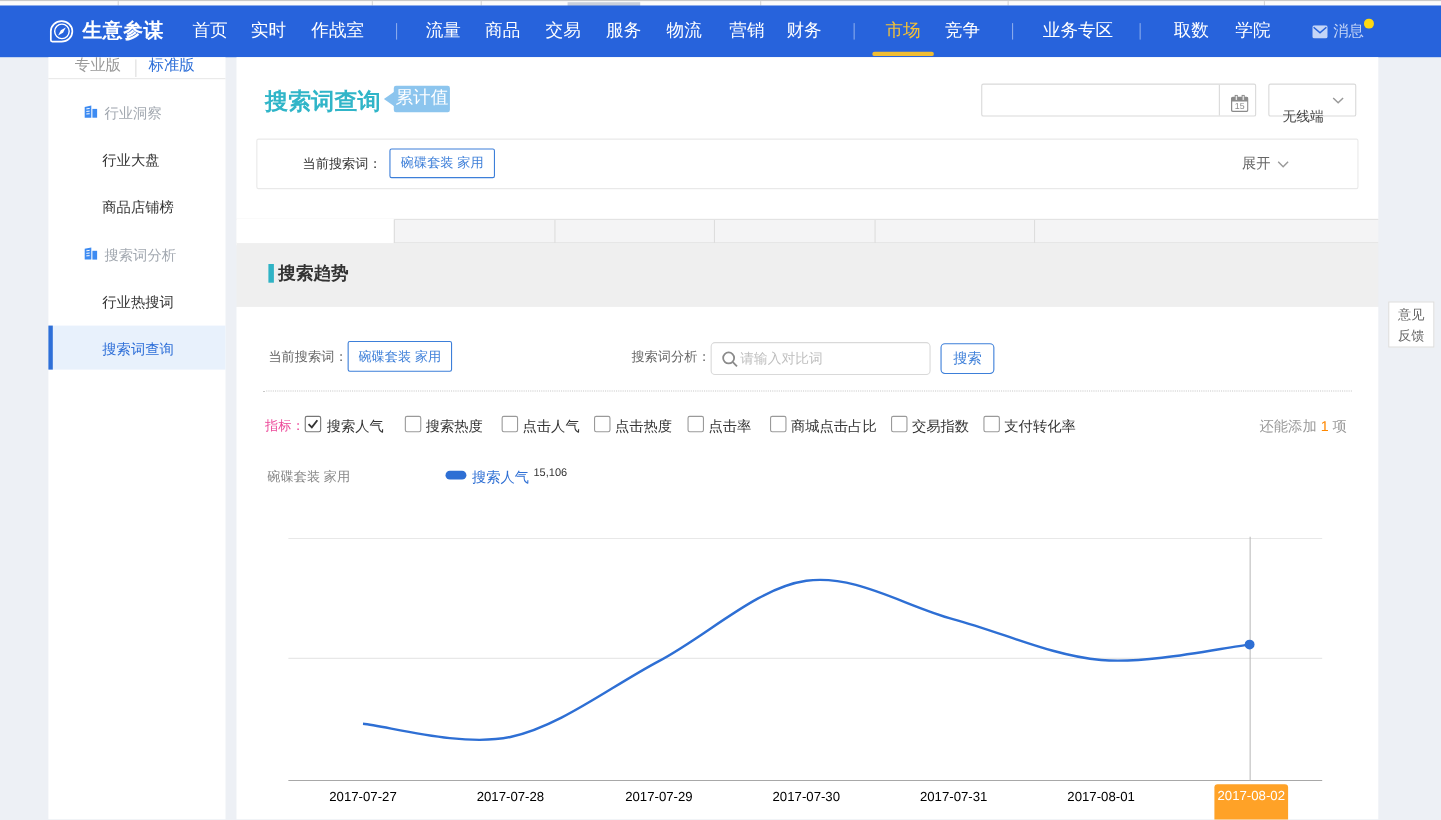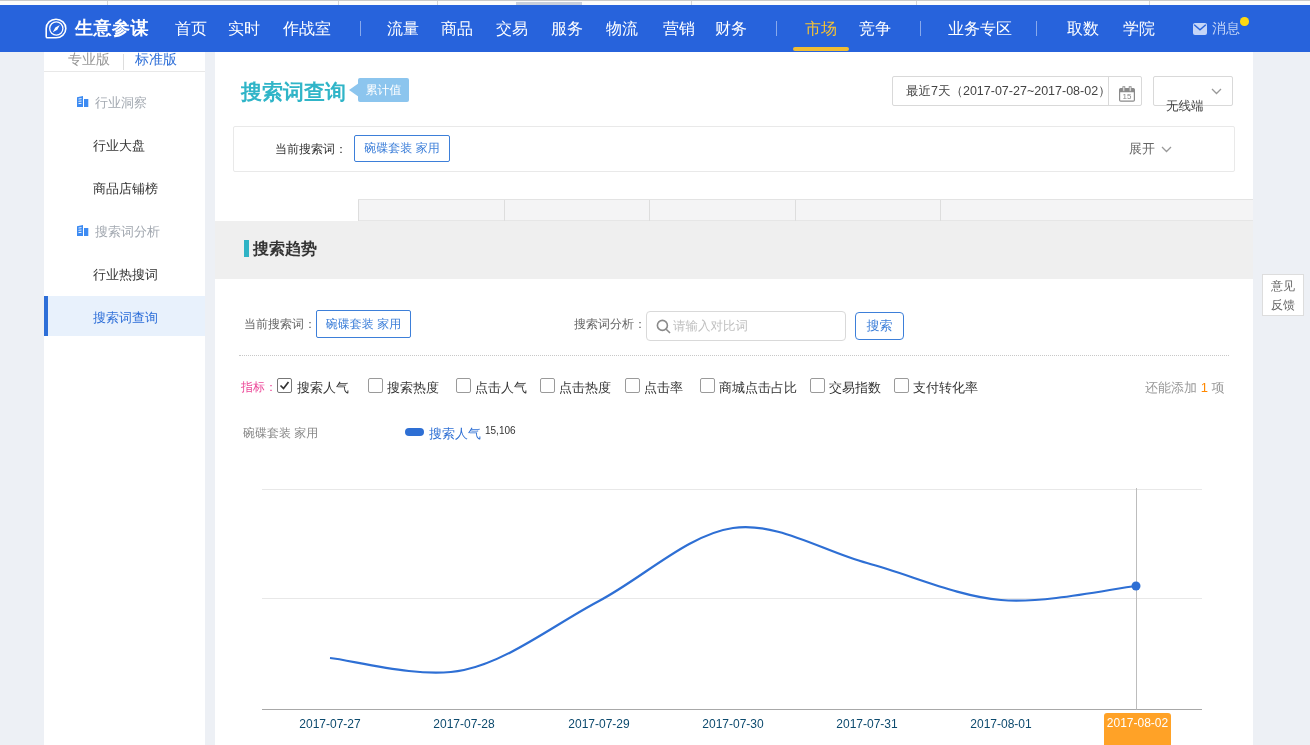--- a/index.html
+++ b/index.html
@@ -5,21 +5,21 @@
   * { margin:0; padding:0; box-sizing:border-box; }
   html,body { width:1310px; height:745px; overflow:hidden; }
   body { position:relative; background:#edf0f5; font-family:"Liberation Sans",sans-serif; }
   .abs { position:absolute; }
   .nav-item { position:absolute; top:0; height:47px; line-height:47px; color:#fff; font-size:16px; white-space:nowrap; }
   .nav-sep { position:absolute; top:16px; width:1px; height:15px; background:rgba(255,255,255,.45); }
   .side-item { position:absolute; left:93px; font-size:13px; color:#333; white-space:nowrap; }
   .side-group { position:absolute; left:95px; font-size:13px; color:#a2a8b0; white-space:nowrap; }
   .cb { position:absolute; width:15px; height:15px; border:1px solid #9a9a9a; border-radius:2px; background:#fff; }
   .cb-label { position:absolute; font-size:13px; color:#333; white-space:nowrap; }
-  .xlab { position:absolute; top:717px; font-size:12px; color:#0c4a6e; width:80px; text-align:center; }
+  .xlab { position:absolute; top:717px; font-size:12px; color:#000000; width:80px; text-align:center; }
 </style>
 </head>
 <body>
 
 <div class="abs" style="left:0;top:0;width:1310px;height:5px;background:#fbfbfb;border-top:1px solid #c9c9c9;">
   <div class="abs" style="left:107px;top:0;width:1px;height:4px;background:#d5d5d5;"></div>
   <div class="abs" style="left:338px;top:0;width:1px;height:4px;background:#d5d5d5;"></div>
   <div class="abs" style="left:437px;top:0;width:1px;height:4px;background:#d5d5d5;"></div>
   <div class="abs" style="left:516px;top:1px;width:66px;height:4px;background:#c9cfdb;"></div>
   <div class="abs" style="left:691px;top:0;width:1px;height:4px;background:#d5d5d5;"></div>
@@ -95,24 +95,23 @@
   <div class="side-item" style="left:49px;top:214px;">行业热搜词</div>
   <div class="abs" style="left:0;top:244px;width:161px;height:40px;background:#e8f1fc;">
     <div class="abs" style="left:0;top:0;width:4px;height:40px;background:#2e6fd8;"></div>
     <div class="abs" style="left:49px;top:13px;font-size:13px;color:#2e6fd8;white-space:nowrap;">搜索词查询</div>
   </div>
 </div>
 
 <div class="abs" style="left:215px;top:52px;width:1038px;height:147px;background:#fff;">
   <div class="abs" style="left:26px;top:26px;font-size:21px;font-weight:bold;color:#30b5c8;white-space:nowrap;">搜索词查询</div>
   <div class="abs" style="left:134px;top:31px;width:0;height:0;border:7px solid transparent;border-right:10px solid #8cc5ee;border-left:none;"></div>
-  <div class="abs" style="left:143px;top:26px;width:51px;height:24px;background:#8cc5ee;border-radius:2px;color:#fff;font-size:12px;text-align:center;line-height:24px;">累计值</div>
+  <div class="abs" style="left:143px;top:26px;width:51px;height:24px;background:#8cc5ee;border-radius:2px;color:#fff;font-size:16px;text-align:center;line-height:24px;">累计值</div>
 
   <div class="abs" style="left:677px;top:24px;width:250px;height:30px;border:1px solid #d9d9d9;border-radius:2px;background:#fff;">
-    <div class="abs" style="left:13px;top:0;line-height:28px;font-size:12.5px;color:#444;white-space:nowrap;">最近7天（2017-07-27~2017-08-02）</div>
     <div class="abs" style="left:215px;top:0;width:1px;height:28px;background:#d9d9d9;"></div>
     <svg class="abs" style="left:226px;top:9px;" width="16" height="16" viewBox="0 0 16 16">
       <rect x="0.6" y="2.6" width="14.8" height="12.6" rx="1.2" fill="#fff" stroke="#8a8a8a" stroke-width="1.2"></rect>
       <path d="M0.6 3.8 C0.6 3.1 1.1 2.6 1.8 2.6 L14.2 2.6 C14.9 2.6 15.4 3.1 15.4 3.8 L15.4 6.3 L0.6 6.3 Z" fill="#8a8a8a"></path>
       <rect x="3.9" y="0.7" width="1.9" height="4.6" fill="#fff" stroke="#8a8a8a" stroke-width="0.9"></rect>
       <rect x="10.2" y="0.7" width="1.9" height="4.6" fill="#fff" stroke="#8a8a8a" stroke-width="0.9"></rect>
       <text x="8" y="13.4" font-size="8" fill="#888" text-anchor="middle" font-family="Liberation Sans">15</text>
     </svg>
   </div>
   <div class="abs" style="left:938px;top:24px;width:80px;height:30px;border:1px solid #d9d9d9;border-radius:2px;background:#fff;">

